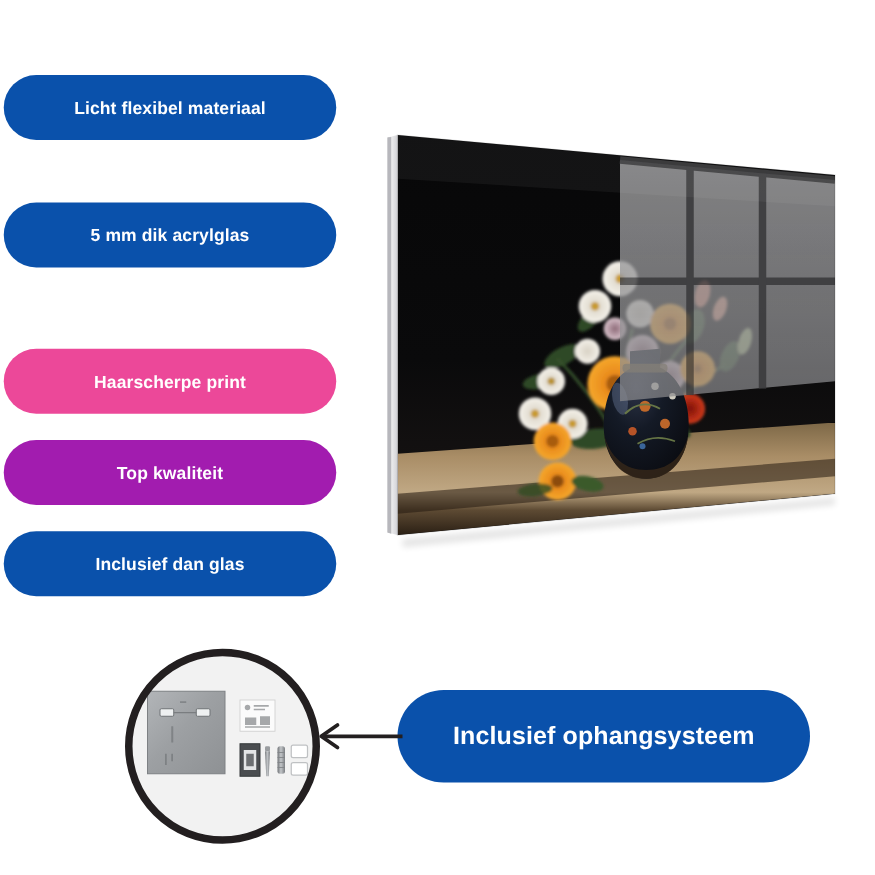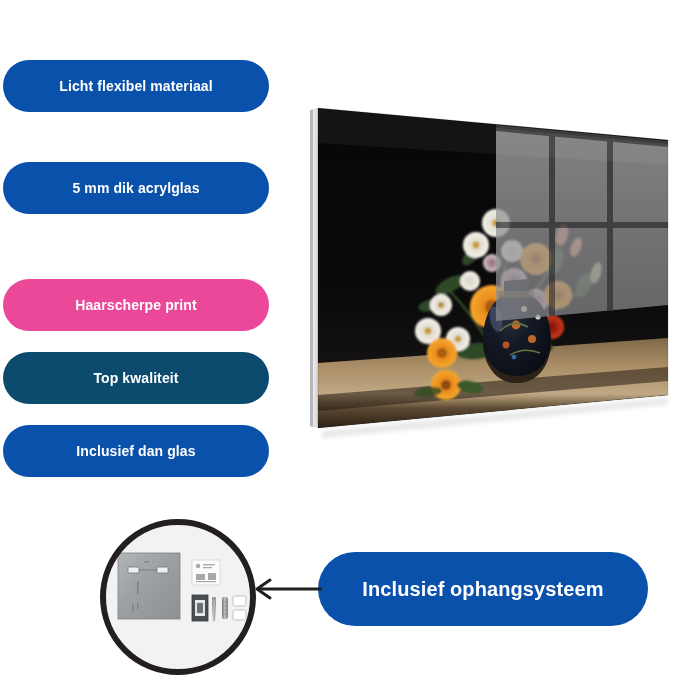--- a/index.html
+++ b/index.html
@@ -246,21 +246,21 @@
 
   <div class="badge badge-left" id="badge-0" style="background:#0a51ab">
     <span>Licht flexibel materiaal</span>
   </div>
   <div class="badge badge-left" id="badge-1" style="background:#0a51ab">
     <span>5 mm dik acrylglas</span>
   </div>
   <div class="badge badge-left" id="badge-3" style="background:#ec4899">
     <span>Haarscherpe print</span>
   </div>
-  <div class="badge badge-left" id="badge-4" style="background:#0c4a6e">
+  <div class="badge badge-left" id="badge-4" style="background:#a21caf">
     <span>Top kwaliteit</span>
   </div>
   <div class="badge badge-left" id="badge-5" style="background:#0a51ab">
     <span>Inclusief dan glas</span>
   </div>
 
   <div class="badge" id="badge-mount" style="background:#0a51ab">
     <span>Inclusief ophangsysteem</span>
   </div>
 

